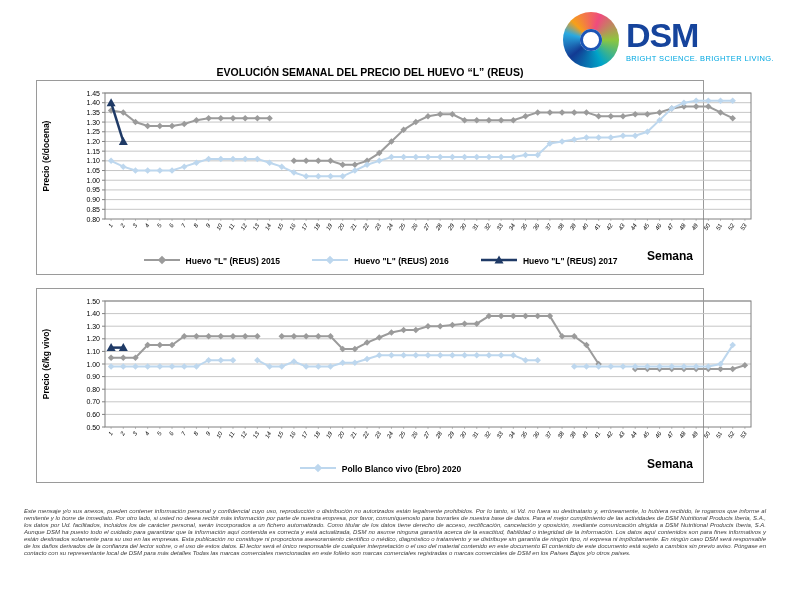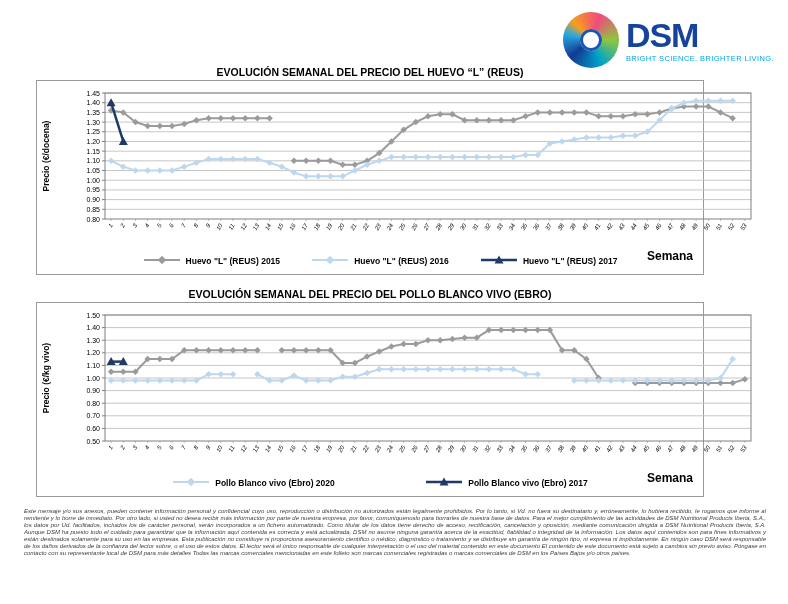--- a/index.html
+++ b/index.html
@@ -325,21 +325,20 @@
                 <line x1="1" y1="5" x2="37" y2="5" stroke="#1f3a66" stroke-width="2.5"></line>
                 <path d="M 19 0.5 L 23.5 8.5 L 14.5 8.5 Z" fill="#1f3a66"></path>
               </svg></span>
           <span>Huevo "L" (REUS) 2017</span>
         </div>
       </div>
     </div>
   </div>
 
   <div class="chart-section" style="top:288px;">
-    <div class="chart-title">EVOLUCIÓN SEMANAL DEL PRECIO DEL POLLO BLANCO VIVO (EBRO)</div>
     <div class="chart-box">
       <svg width="726" height="164">
           <line x1="65" y1="134" x2="68" y2="134" stroke="#808080" stroke-width="1"></line>
           <text x="63" y="136.5" text-anchor="end" font-size="7" fill="#000">0.50</text>
           <line x1="68" y1="121.4" x2="714" y2="121.4" stroke="#c6c6c6" stroke-width="1"></line>
           <line x1="65" y1="121.4" x2="68" y2="121.4" stroke="#808080" stroke-width="1"></line>
           <text x="63" y="123.9" text-anchor="end" font-size="7" fill="#000">0.60</text>
           <line x1="68" y1="108.80000000000001" x2="714" y2="108.80000000000001" stroke="#c6c6c6" stroke-width="1"></line>
           <line x1="65" y1="108.80000000000001" x2="68" y2="108.80000000000001" stroke="#808080" stroke-width="1"></line>
           <text x="63" y="111.30000000000001" text-anchor="end" font-size="7" fill="#000">0.70</text>
@@ -586,26 +585,19 @@
         </svg>
       <div class="legend-row">
         <span class="semana">Semana</span>
         <div class="legend-item">
           <span><svg width="38" height="10" viewBox="0 0 38 10">
                 <line x1="1" y1="5" x2="37" y2="5" stroke="#bdd7ee" stroke-width="2"></line>
                 <rect x="-3" y="-3" width="6" height="6" fill="#bdd7ee" transform="translate(19,5) rotate(45)"></rect>
               </svg></span>
           <span>Pollo Blanco vivo (Ebro) 2020</span>
         </div>
-        <div class="legend-item">
-          <span><svg width="38" height="10" viewBox="0 0 38 10">
-                <line x1="1" y1="5" x2="37" y2="5" stroke="#1f3a66" stroke-width="2.5"></line>
-                <path d="M 19 0.5 L 23.5 8.5 L 14.5 8.5 Z" fill="#1f3a66"></path>
-              </svg></span>
-          <span>Pollo Blanco vivo (Ebro) 2017</span>
-        </div>
       </div>
     </div>
   </div>
 
   <div class="disclaimer">Este mensaje y/o sus anexos, pueden contener información personal y confidencial cuyo uso, reproducción o distribución no autorizados están legalmente prohibidos. Por lo tanto, si Vd. no fuera su destinatario y, erróneamente, lo hubiera recibido, le rogamos que informe al remitente y lo borre de inmediato. Por otro lado, si usted no desea recibir más información por parte de nuestra empresa, por favor, comuníquenoslo para borrarles de nuestra base de datos. Para el mejor cumplimiento de las actividades de DSM Nutritional Products Iberia, S.A., los datos por Ud. facilitados, incluidos los de carácter personal, serán incorporados a un fichero automatizado. Como titular de los datos tiene derecho de acceso, rectificación, cancelación y oposición, mediante comunicación dirigida a DSM Nutritional Products Iberia, S.A. Aunque DSM ha puesto todo el cuidado para garantizar que la información aquí contenida es correcta y está actualizada, DSM no asume ninguna garantía acerca de la exactitud, fiabilidad o integridad de la información. Los datos aquí contenidos son para fines informativos y están destinados solamente para su uso en las empresas. Esta publicación no constituye ni proporciona asesoramiento científico o médico, diagnóstico o tratamiento y se distribuye sin garantía de ningún tipo, ni expresa ni implícitamente. En ningún caso DSM será responsable de los daños derivados de la confianza del lector sobre, o el uso de estos datos. El lector será el único responsable de cualquier interpretación o el uso del material contenido en este documento El contenido de este documento está sujeto a cambios sin previo aviso. Póngase en contacto con su representante local de DSM para más detalles Todas las marcas comerciales mencionadas en este folleto son marcas comerciales registradas o marcas comerciales de DSM en los Países Bajos y/o otros países.</div>
 
 </div>
 
 </body></html>

